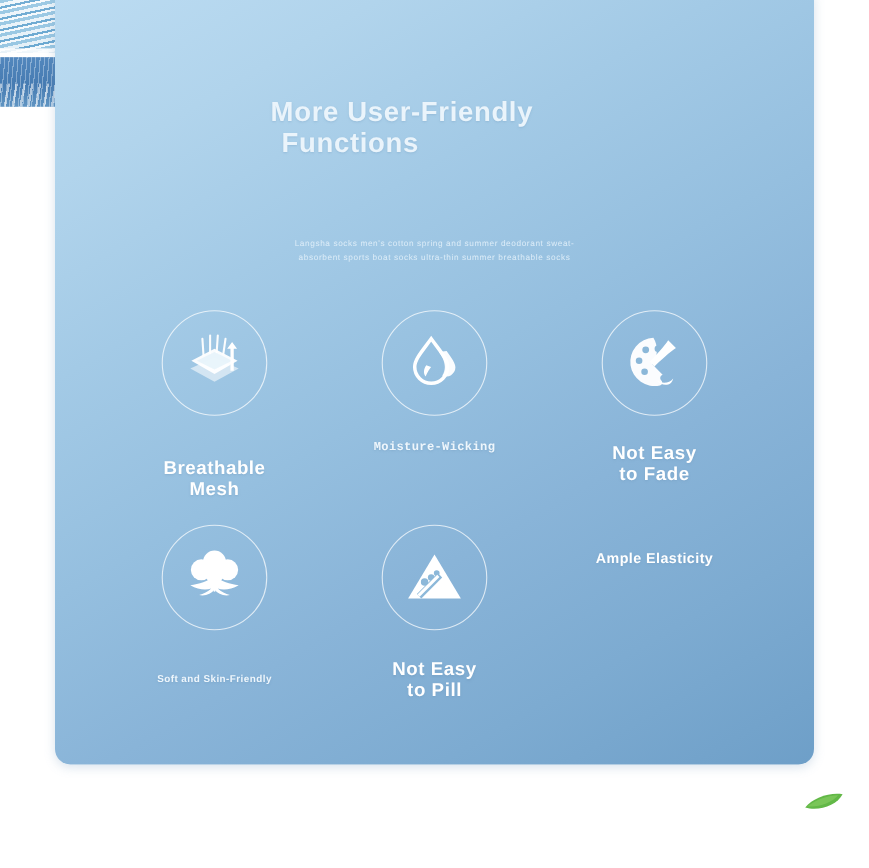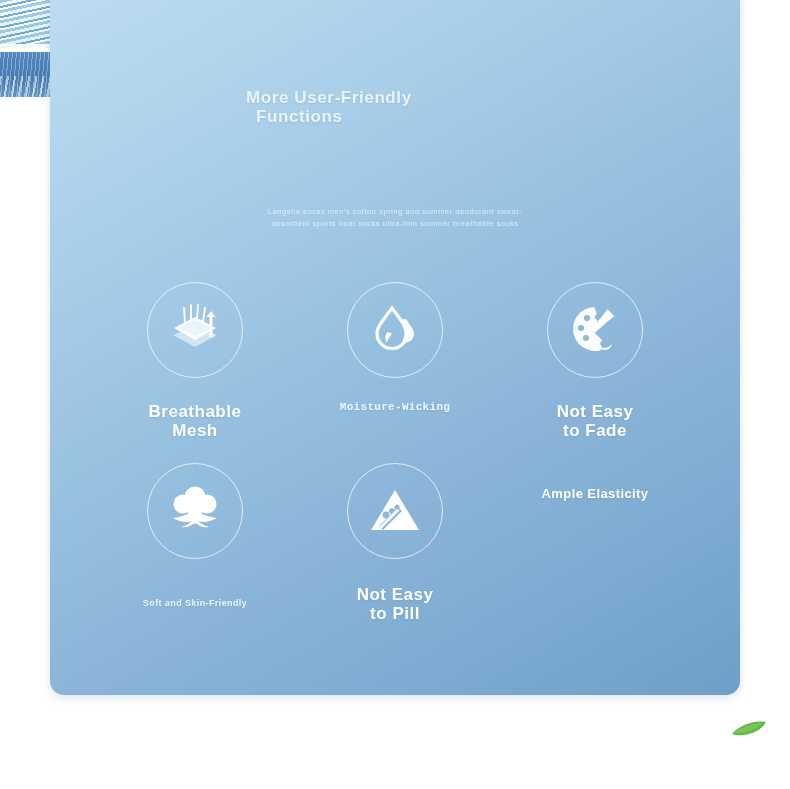--- a/index.html
+++ b/index.html
@@ -98,36 +98,36 @@
     font-weight: 700;
     color: #ffffff;
     letter-spacing: 1.2px;
     text-align: left;
     padding-left: 6px;
     text-shadow: 0 1px 2px rgba(120,160,195,.45);
   }
   .headline-secondary {
     margin: 16px auto 0;
     width: 300px;
-    font-size: 17px;
+    font-size: 25px;
     line-height: 1.12;
     font-weight: 700;
     color: #eaf4fb;
     letter-spacing: .6px;
     text-align: left;
     padding-left: 2px;
     text-shadow: 0 1px 2px rgba(120,160,195,.4);
   }
   .headline-secondary .line2 { padding-left: 10px; display:block; }
   .headline-primary .line2 { padding-left: 12px; display:block; }
 
   #subtitle {
     position: absolute;
     left: 0; right: 0;
-    top: 212px;
+    top: 222px;
     margin: 0 auto;
     width: 270px;
     font-size: 7.5px;
     line-height: 1.55;
     letter-spacing: .55px;
     text-align: center;
     color: #e2f0fa;
     opacity: .92;
   }
 
@@ -170,21 +170,21 @@
   .size-md { font-size: 13px; letter-spacing: .4px; }
   .size-sm { font-size: 11px; letter-spacing: .3px; color:#eef6fc;font-family:Liberation Mono, monospace; }
   .size-xs { font-size: 9px;  letter-spacing: .4px; color:#eef6fc; }
   .feature-label .line2 { display: block; }
 
   
   .row2 .feature-cell:nth-child(1) .feature-label { margin-top: 40px; }
   .row2 .feature-cell:nth-child(2) .feature-label { margin-top: 27px; }
   .row2 .feature-cell:nth-child(3) .feature-label { margin-top: 24px; }
   .row1 .feature-cell:nth-child(2) .feature-label { margin-top: 23px; }
-  .row1 .feature-cell:nth-child(1) .feature-label { margin-top: 25px; }
+  .row1 .feature-cell:nth-child(1) .feature-label { margin-top: 39px; }
   .row1 .feature-cell:nth-child(3) .feature-label { margin-top: 25px; }
 
   
   #leaf {
     position: absolute;
     left: 731px;
     top: 720px;
     width: 36px;
     height: 18px;
   }

